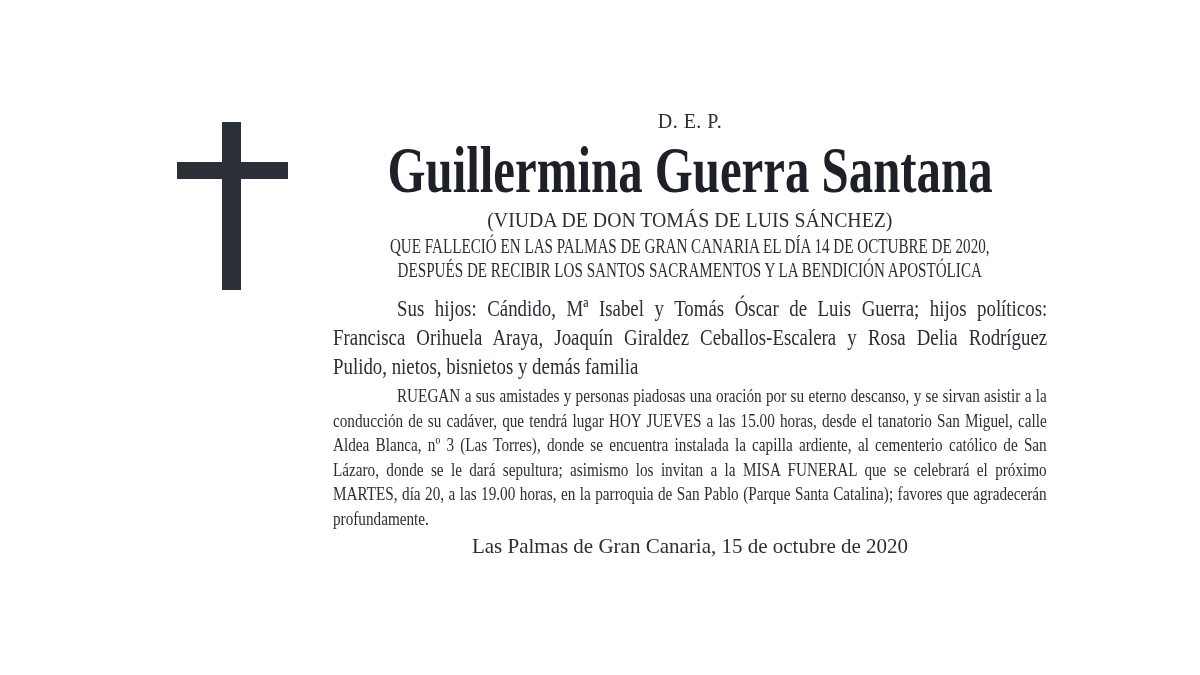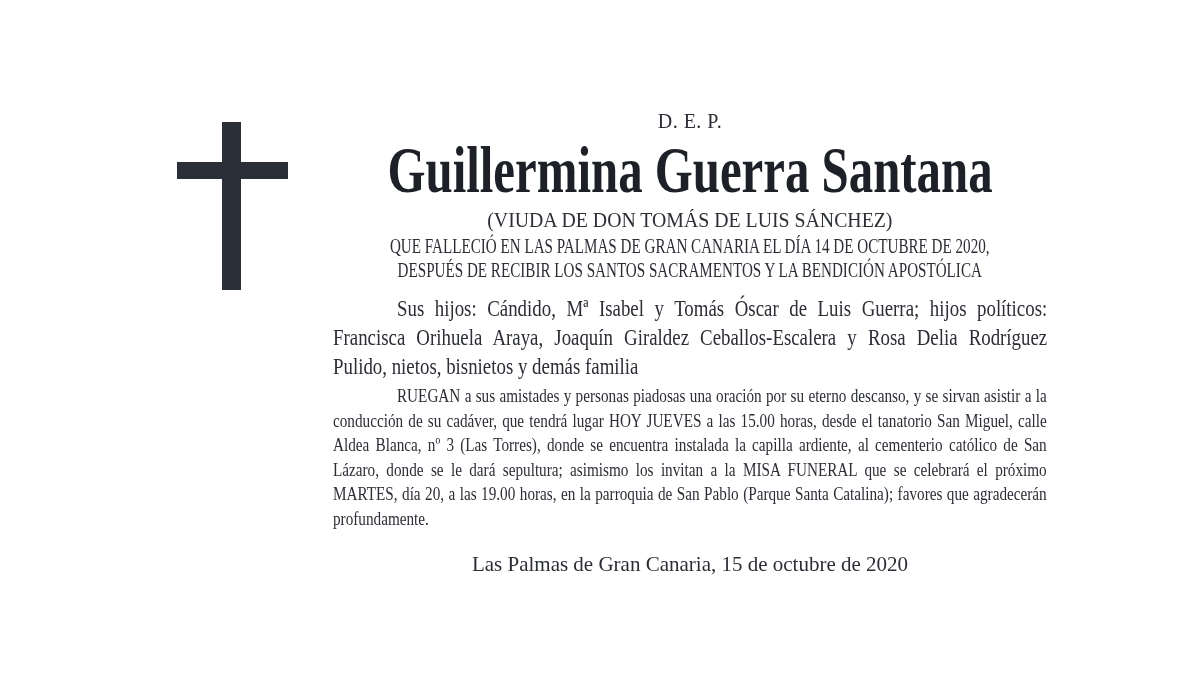--- a/index.html
+++ b/index.html
@@ -104,21 +104,21 @@
     margin-top: 3px;
     width: 915px;               
     transform: scaleX(0.78);
     transform-origin: 0 0;
     font-size: 19.5px;
     line-height: 24.5px;
     text-align: justify;
     text-indent: 82px;
   }
   .dateline {
-    margin-top: 20px;
+    margin-top: 2px;
     font-size: 21px;
     line-height: 26px;
     text-align: center;
     white-space: nowrap;
   }
 </style>
 </head>
 <body>
 
 <div class="page">

